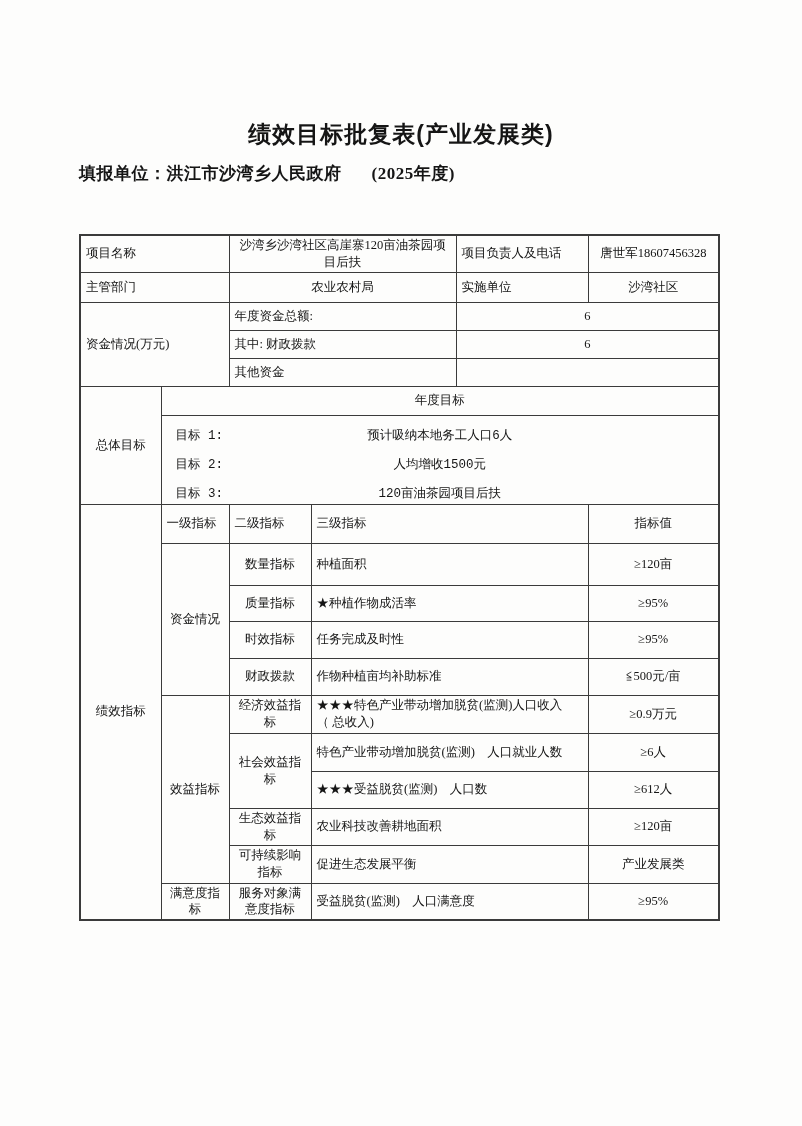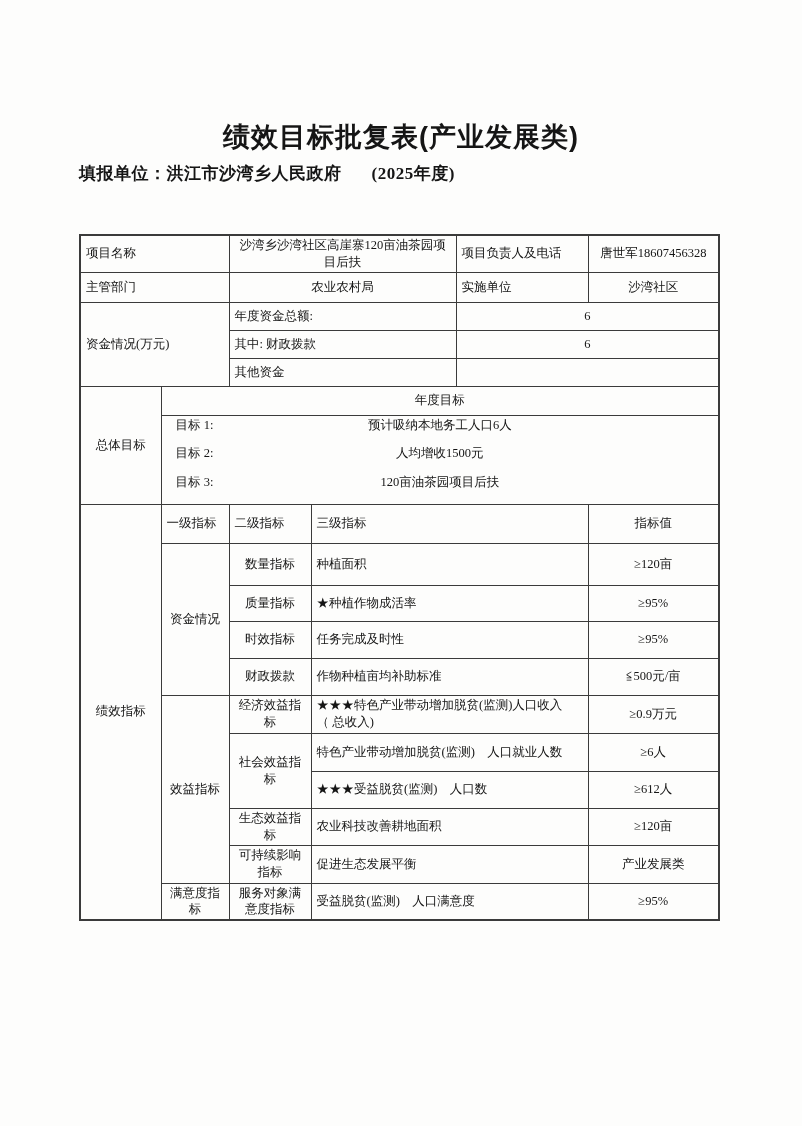--- a/index.html
+++ b/index.html
@@ -8,21 +8,21 @@
     background:#fdfdfc;
     font-family:"Liberation Serif","DejaVu Serif",serif;
     color:#151515;
     -webkit-font-smoothing:antialiased;
   }
   .page{position:relative;width:802px;height:1126px;overflow:hidden;background:#fdfdfc;}
   .doc-title{
     position:absolute;top:119px;left:0;width:100%;
     text-align:center;
     font-family:"Liberation Sans","DejaVu Sans",sans-serif;
-    font-weight:700;font-size:27px;letter-spacing:1px;
+    font-weight:700;font-size:23px;letter-spacing:1px;
   }
   .report-line{
     position:absolute;top:162px;left:79px;
     font-size:17px;font-weight:600;letter-spacing:0.5px;
   }
   .report-line .year{margin-left:30px;}
   table.main{
     position:absolute;top:186px;left:79px;
     width:639px;
     border-collapse:collapse;table-layout:fixed;
@@ -36,21 +36,21 @@
     padding:1px 5px;
     vertical-align:middle;
     word-break:break-all;
     overflow:hidden;
   }
   td.c{text-align:center;}
   td.l{text-align:left;}
   td.lv2{padding:1px 6px;text-align:center;}
   td.lv3{white-space:pre-line;}
   td.goals-cell{padding:0;}
-  .goal-line{position:relative;height:28.6px;display:flex;align-items:flex-start;}
+  .goal-line{position:relative;height:28.6px;display:flex;align-items:flex-end;font-family:Liberation Mono, monospace;}
   .goal-label{position:absolute;left:9px;white-space:nowrap;}
   .goal-value{width:100%;text-align:center;}
 </style>
 </head>
 <body>
 
 <div class="page">
 
   <div class="doc-title">绩效目标批复表(产业发展类)</div>
 

